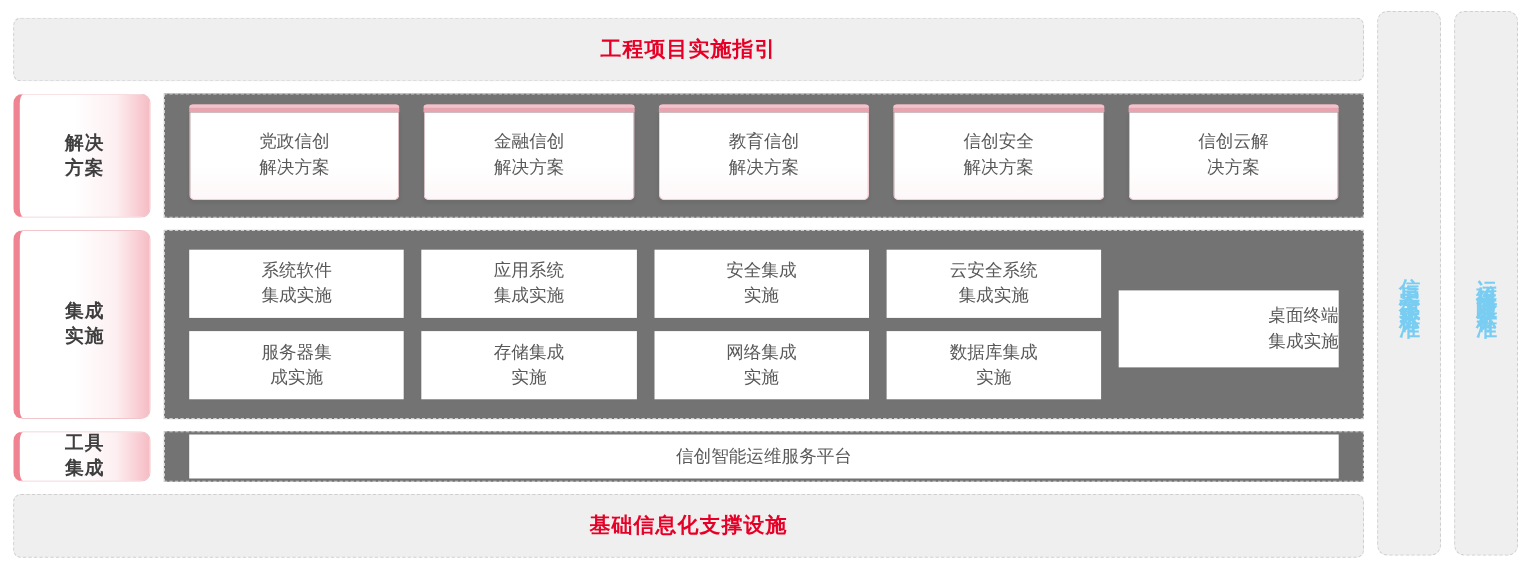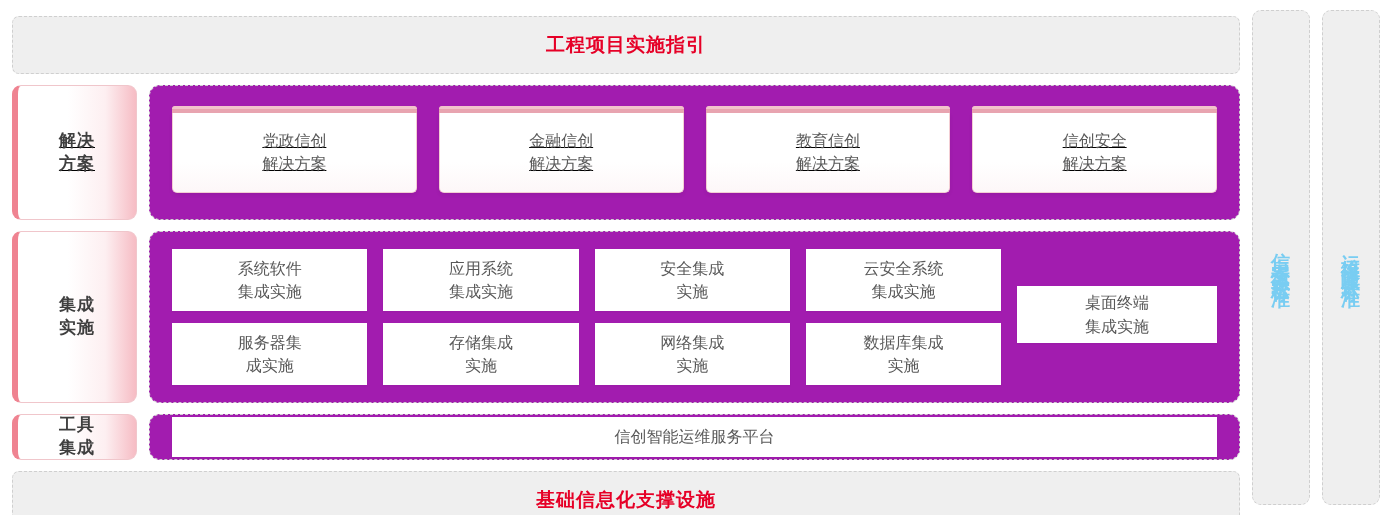--- a/index.html
+++ b/index.html
@@ -49,21 +49,21 @@
     font-size: 19px;
     letter-spacing: 1px;
   }
 
   
   .row {
     display: flex;
     align-items: stretch;
     flex: none;
   }
-  .row-solutions { margin-top: 11px; height: 135px; text-decoration: underline; }
+  .row-solutions { margin-top: 11px; height: 113px; }
   .row-integration { margin-top: 11px; height: 172px; }
   .row-tools { margin-top: 11px; height: 46px; }
 
   
   .cat-label {
     width: 125px;
     flex: none;
     margin-right: 12px;
     border: 1px solid #f0c6cb;
     border-left: 6px solid #ef8391;
@@ -79,23 +79,23 @@
     font-weight: bold;
     font-size: 17px;
     line-height: 1.35;
     text-align: center;
     letter-spacing: 1px;
   }
 
   
   .panel {
     flex: 1;
-    background: #a21caf;
+    background: #737373;
     border: 1px dashed #cfcfcf;
-    border-radius: 11px;
+    border-radius: 0;
     box-sizing: border-box;
     display: flex;
     align-items: center;
   }
 
   
   .sol-strip {
     display: flex;
     width: 100%;
     padding: 0 22px;
@@ -164,22 +164,23 @@
   .plain-card {
     background: #ffffff;
     display: flex;
     align-items: center;
     justify-content: center;
     box-shadow: 0 1px 2px rgba(0,0,0,0.05);
   }
   .int-side {
     width: 200px;
     flex: none;
-    height: 57px;
+    height: 70px;
     margin-top: 37px;
+    justify-content: flex-end;
   }
 
   
   .tool-strip {
     display: flex;
     width: 100%;
     padding: 0 22px;
     box-sizing: border-box;
     gap: 18px;
   }
@@ -269,20 +270,26 @@
             </span>
           </div>
 
           <div class="sol-card">
             <span class="card-text">
               <span>信创安全</span><br>
               <span>解决方案</span>
             </span>
           </div>
 
+          <div class="sol-card">
+            <span class="card-text">
+              <span>信创云解</span><br>
+              <span>决方案</span>
+            </span>
+          </div>
 
         </div>
       </div>
     </div>
 
     <div class="row row-integration">
       <div class="cat-label">
         <div class="cat-label-text">
           <span>集成</span><br>
           <span>实施</span>

